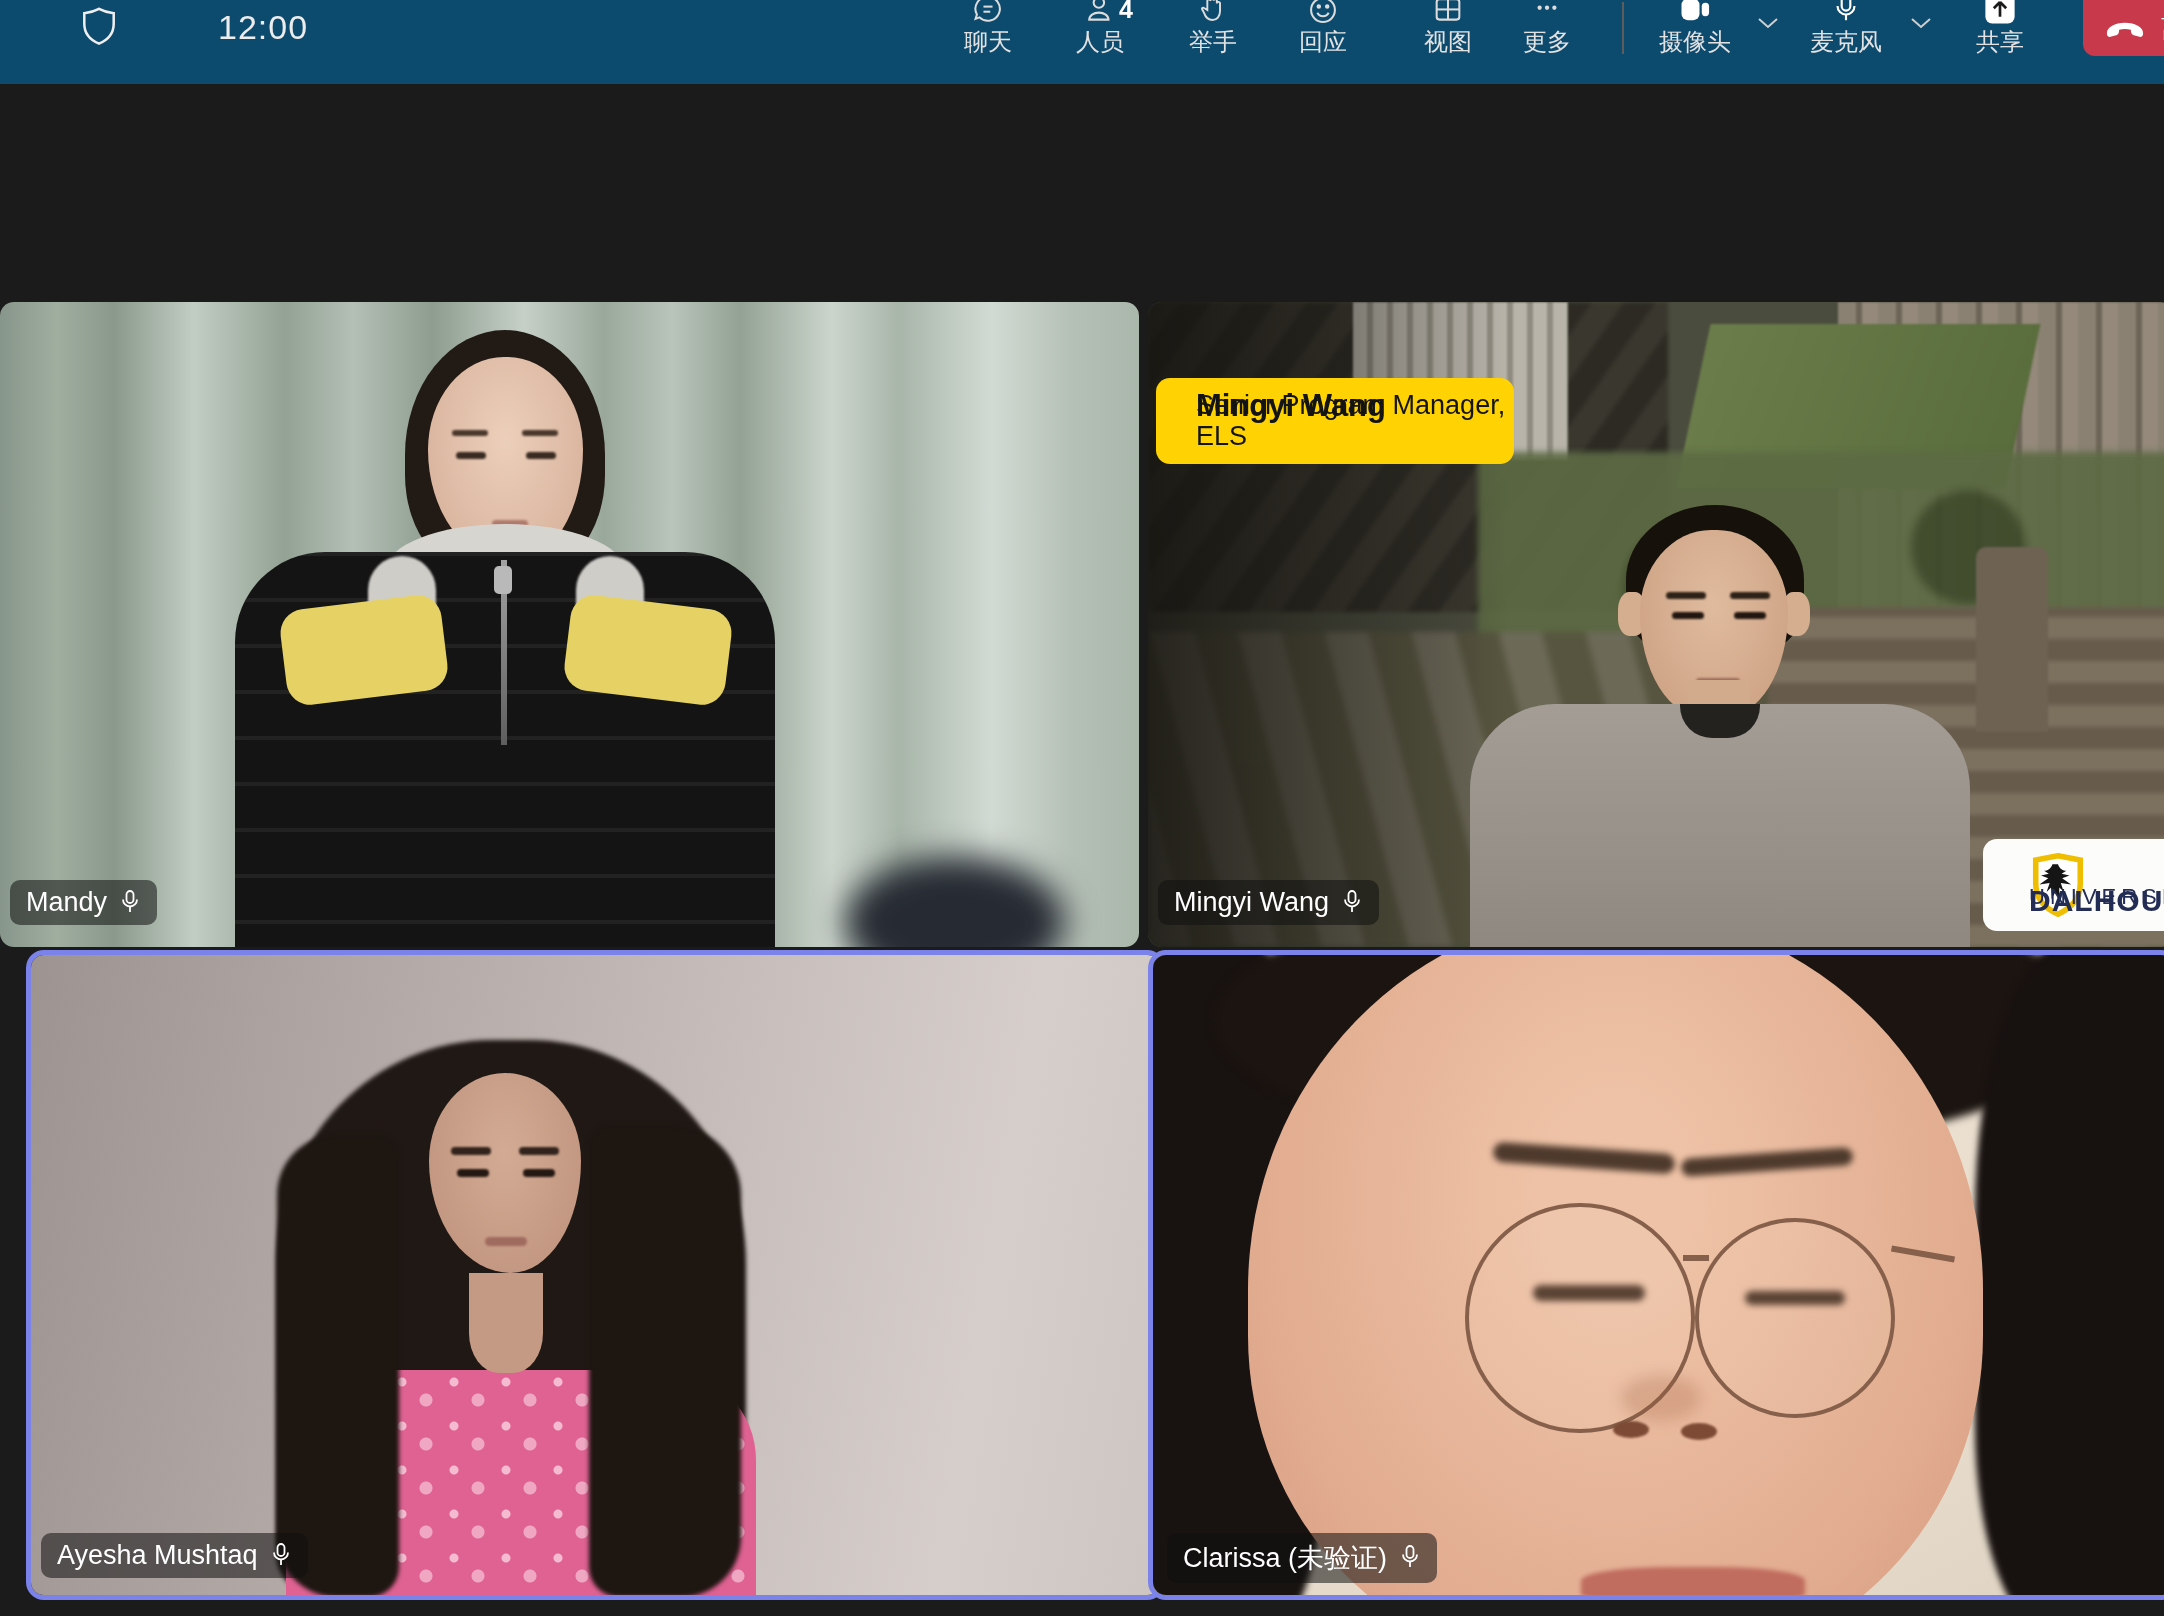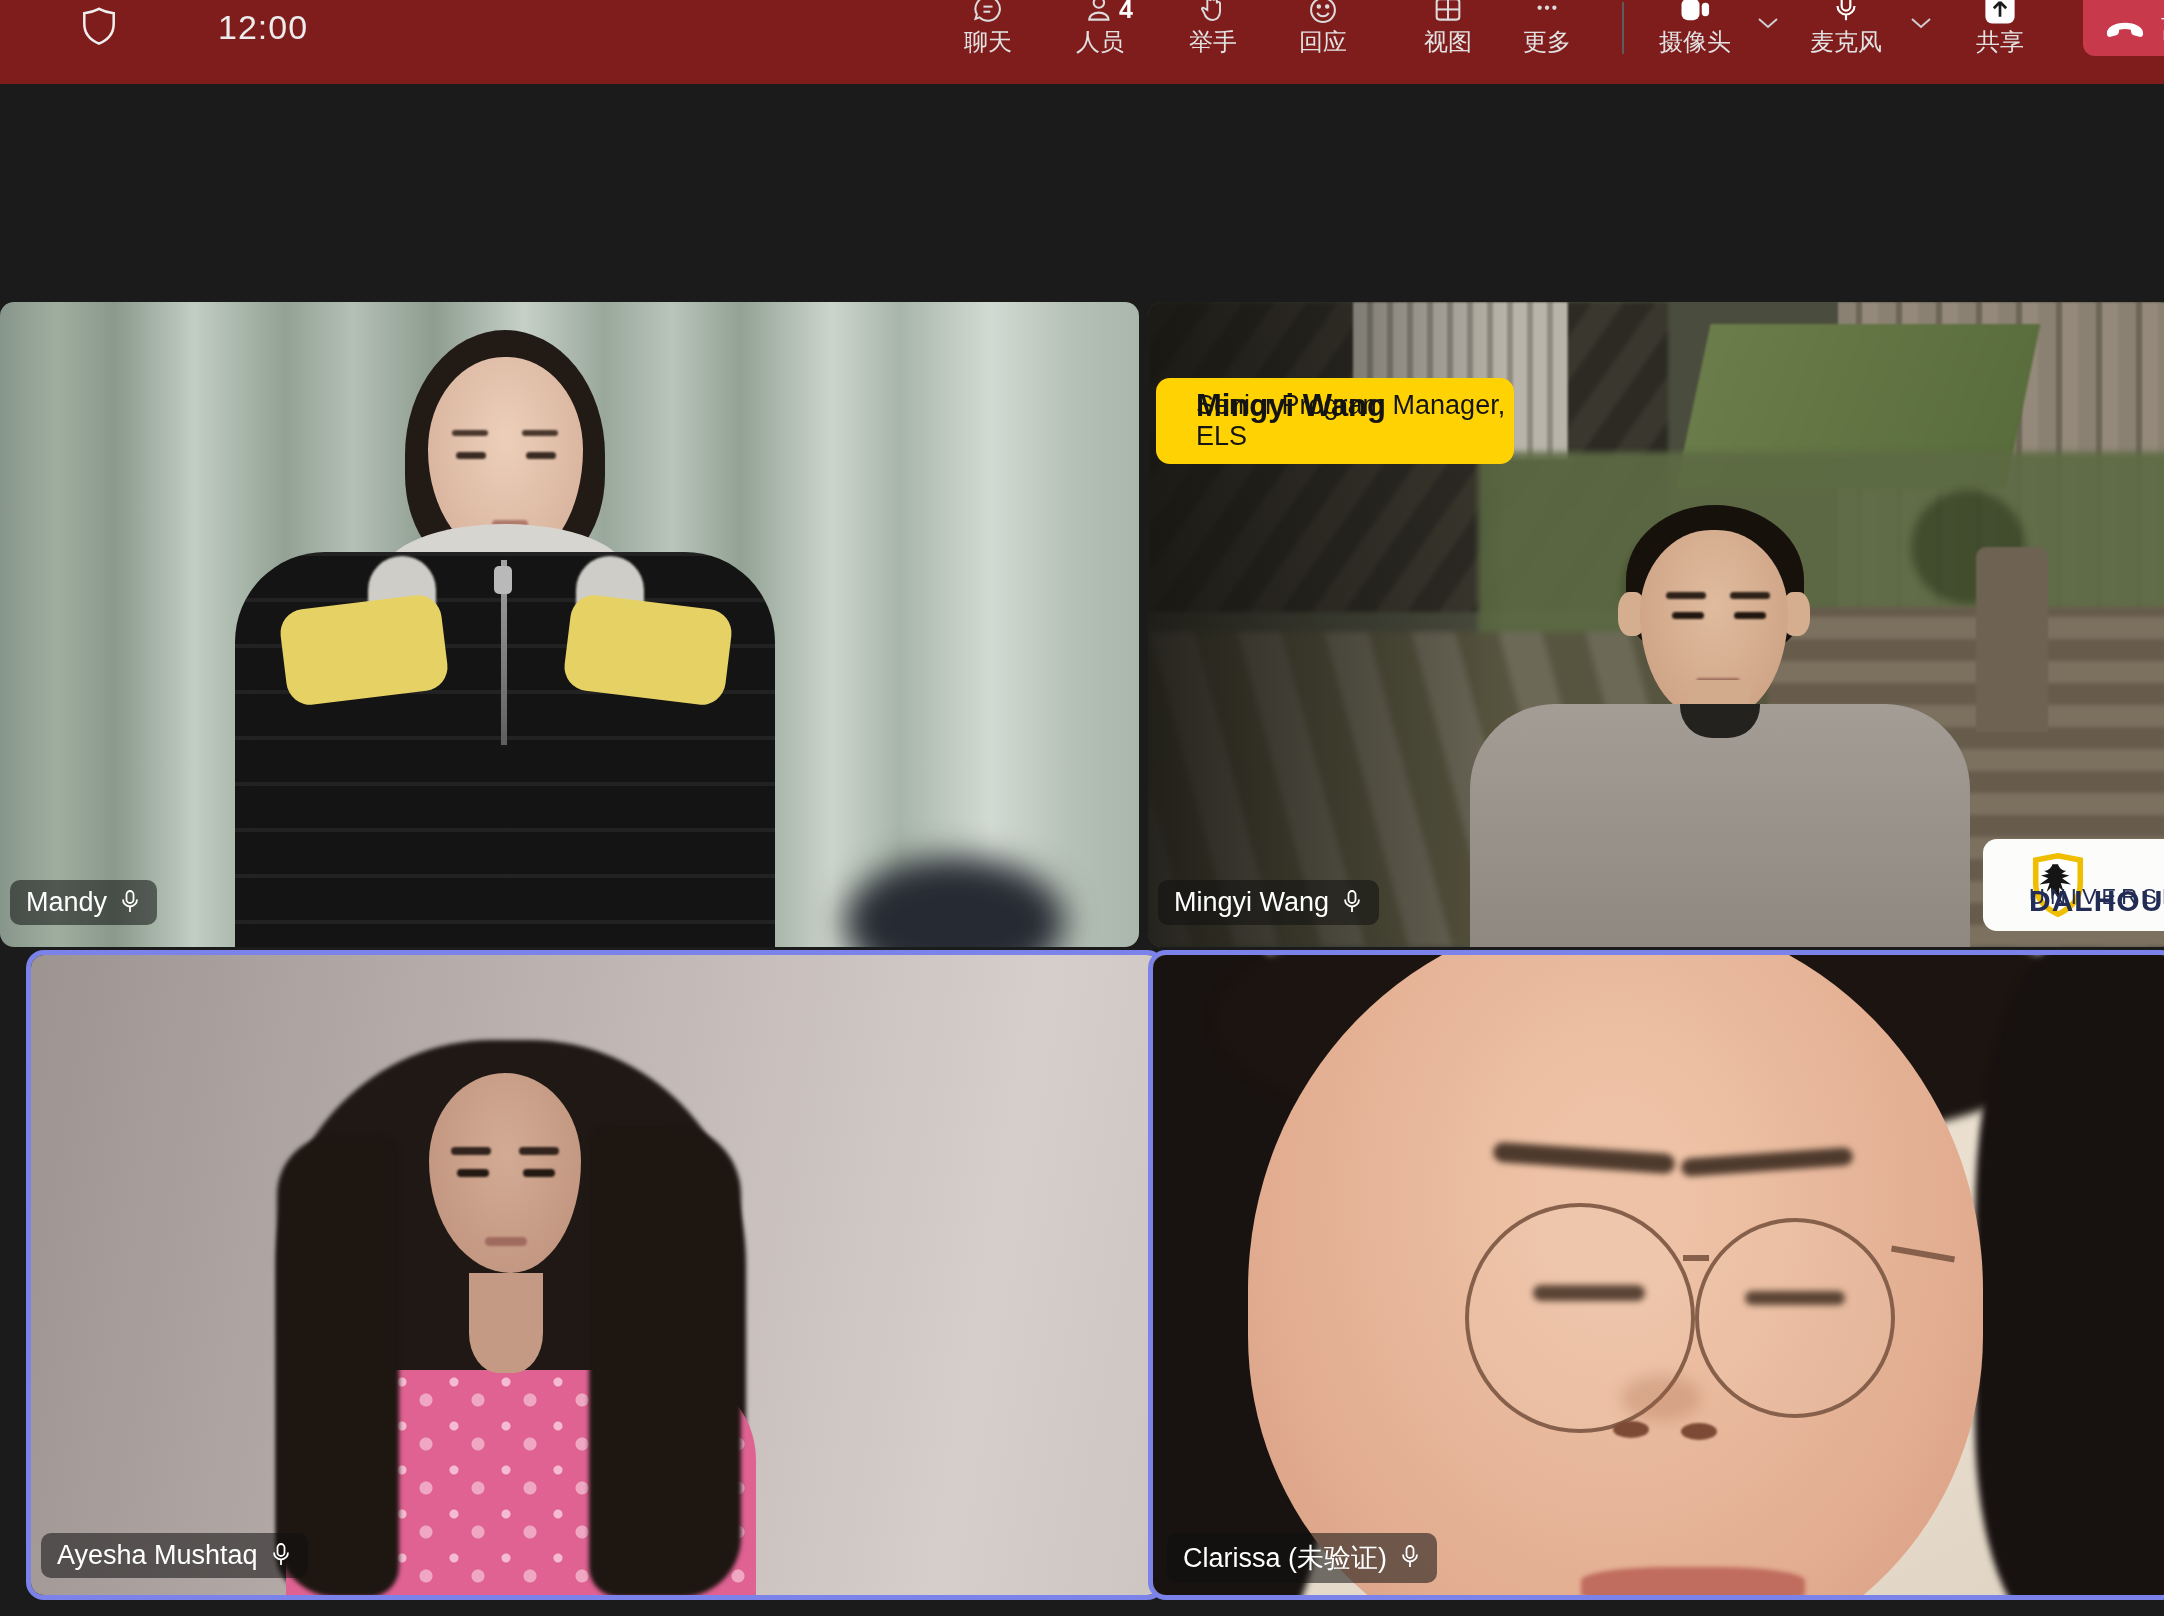--- a/index.html
+++ b/index.html
@@ -1,19 +1,19 @@
 <!DOCTYPE html>
 <html><head>
 <meta charset="utf-8">
 <style>
   html,body{margin:0;padding:0;background:#000;}
   #screen{position:relative;width:2164px;height:1616px;background:#1b1b1b;overflow:hidden;
           font-family:"Liberation Sans",sans-serif;color:#e8e8e8;}
   
-  #toolbar{position:absolute;left:0;top:0;width:2164px;height:84px;background:#7f1d1d;overflow:hidden;}
+  #toolbar{position:absolute;left:0;top:0;width:2164px;height:84px;background:#0c4a6e;overflow:hidden;}
   .shield{position:absolute;left:76px;top:6px;}
   .timer{position:absolute;left:218px;top:8px;font-size:34px;color:#ececec;letter-spacing:1px;}
   .tb-item{position:absolute;top:0;transform:translateX(-50%);display:flex;flex-direction:column;
            align-items:center;color:#e2e2e2;cursor:default;}
   .ticon{height:27px;margin-top:-7px;position:relative;}
   .tlabel{font-size:24px;margin-top:6px;white-space:nowrap;}
   .badge{position:absolute;right:-16px;top:2px;font-size:25px;font-weight:bold;color:#fff;}
   .chev{position:absolute;top:16px;transform:translateX(-50%);}
   .tb-divider{position:absolute;left:1622px;top:2px;width:2px;height:52px;background:#5d5d5d;}
   #leave-btn{position:absolute;left:2083px;top:0;width:130px;height:56px;background:#c83a4b;

